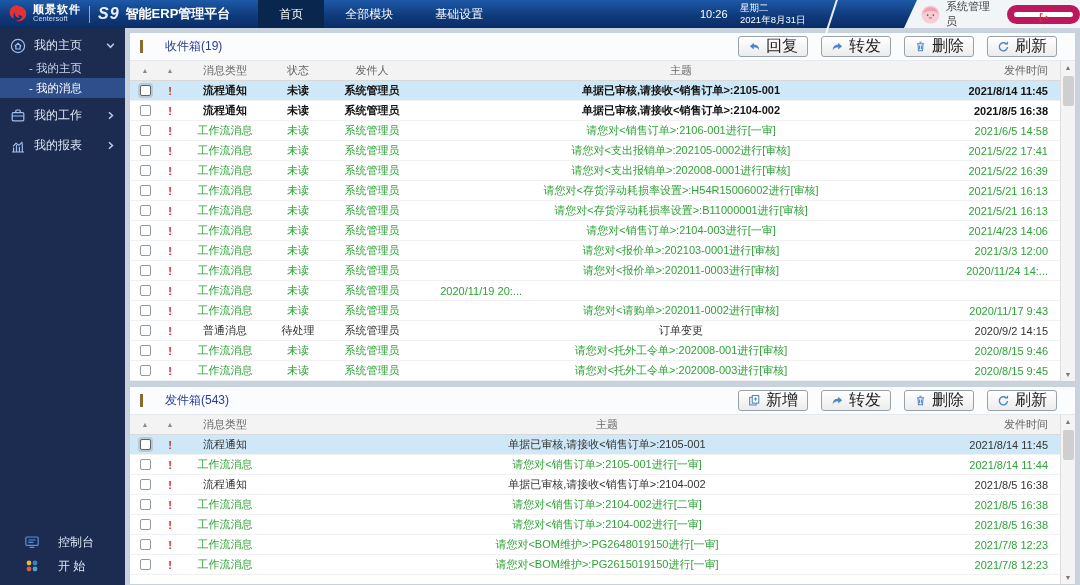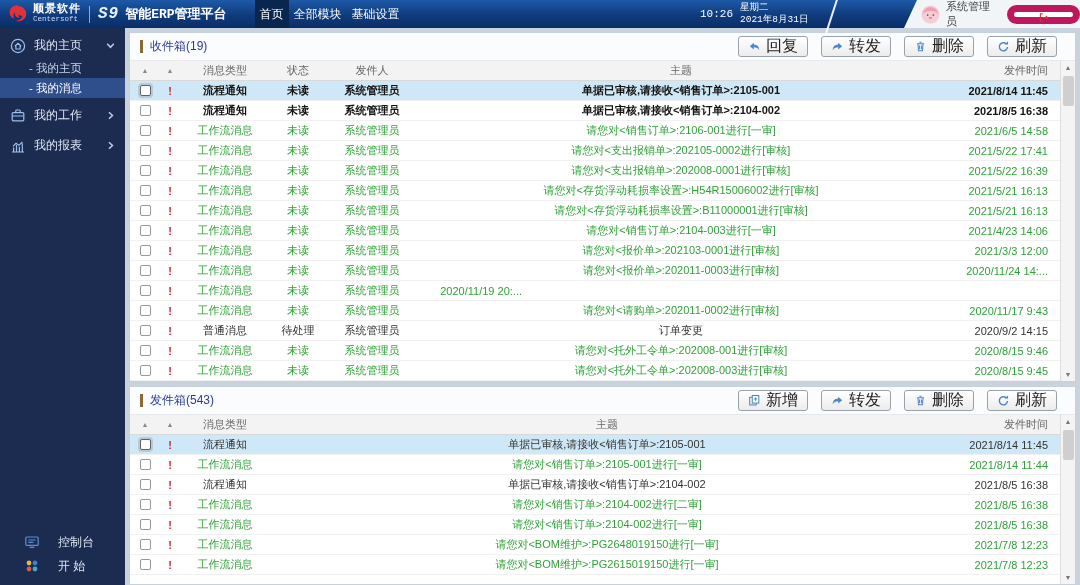--- a/index.html
+++ b/index.html
@@ -2,31 +2,31 @@
 <html><head>
 <meta charset="utf-8">
 <style>
   * { margin:0; padding:0; box-sizing:border-box; }
   html,body { width:1080px; height:585px; overflow:hidden;
     font-family:"Liberation Sans","DejaVu Sans",sans-serif; background:#c9d3dd; }
 
   
   #topbar { position:absolute; left:0; top:0; width:1080px; height:28px;
     background:linear-gradient(180deg,#1d59a8 0%,#0f3b7c 55%,#0a2e66 100%);
-    color:#fff; display:flex; z-index:10;font-family:Liberation Mono, monospace; }
+    color:#fff; display:flex; z-index:10; }
   .brand { display:flex; align-items:center; padding-left:7px; }
   .logo-swirl { width:22px; height:22px; display:flex; }
   .brand-txt { display:flex; flex-direction:column; margin-left:4px; line-height:10px; }
   .bn { font-size:11px; font-weight:bold; letter-spacing:1px; }
   .bs { font-size:7.5px; color:#cfdcf0; }
   .vdiv { width:1px; height:17px; background:rgba(255,255,255,.55); margin:0 8px; }
   .s9 { font-size:16px; font-weight:bold; font-style:italic; color:#e8f1ff; letter-spacing:1px; }
   .prod { font-size:13px; font-weight:bold; margin-left:6px; }
   .nav { display:flex; height:100%; margin-left:28px; }
-  .nav-item { padding:0 5px; display:flex; align-items:center; font-size:12px; cursor:pointer; }
+  .nav-item { padding:0 21px; display:flex; align-items:center; font-size:12px; cursor:pointer; }
   .nav-item.active { background:#09264f; }
   .tb-time { position:absolute; left:700px; top:8px; font-size:11px; }
   .datebox { position:absolute; left:740px; top:2px; font-size:9.5px; line-height:12px;
     display:flex; flex-direction:column; }
   .slash { position:absolute; left:831px; top:-4px; width:2px; height:38px;
     background:rgba(255,255,255,.9); transform:rotate(18deg); }
   .userbox { position:absolute; right:0; top:0; height:28px; width:176px; background:#f2f5f8;
     clip-path:polygon(13px 0,100% 0,100% 100%,0 100%);
     display:flex; align-items:center; gap:6px; padding-left:17px; }
   .avatar { width:19px; height:19px; display:flex; }
@@ -53,21 +53,21 @@
   
   #main { position:absolute; left:129px; top:32px; right:4px; bottom:0;
     display:flex; flex-direction:column; }
   .panel { background:#fff; border:1px solid #c7d1da; display:flex; flex-direction:column;
     position:relative; }
   #inbox { height:350px; margin-bottom:4px; }
   #outbox { flex:1; }
   .panel-head { height:28px; display:flex; align-items:center; padding:0 10px;
     background:#fbfcfd; border-bottom:1px solid #e6eaee; flex:none; }
   .panel-title { font-size:12px; color:#2b3a99; border-left:3px solid #8a6a2f;
-    padding-left:7px; line-height:13px; }
+    padding-left:22px; line-height:13px; }
   .toolbar { margin-left:auto; display:flex; gap:13px; padding-right:8px; }
   .btn { display:inline-flex; align-items:center; gap:5px; height:21px; padding:0 9px;
     font-size:16px; color:#222; background:linear-gradient(#ffffff,#ececec);
     border:1px solid #98a2ab; border-radius:3px; cursor:pointer; font-family:Liberation Serif, serif; }
   .btn .bicon { width:13px; height:13px; display:flex; }
 
   .thead { height:20px; display:flex; background:#f3f3f3; border-bottom:1px solid #d9d9d9;
     margin-right:15px; flex:none; color:#666; }
   .tbody { flex:1; overflow:hidden; margin-right:15px; }
   .row { height:20px; display:flex; border-bottom:1px solid #f1f1f1; font-size:11px;

